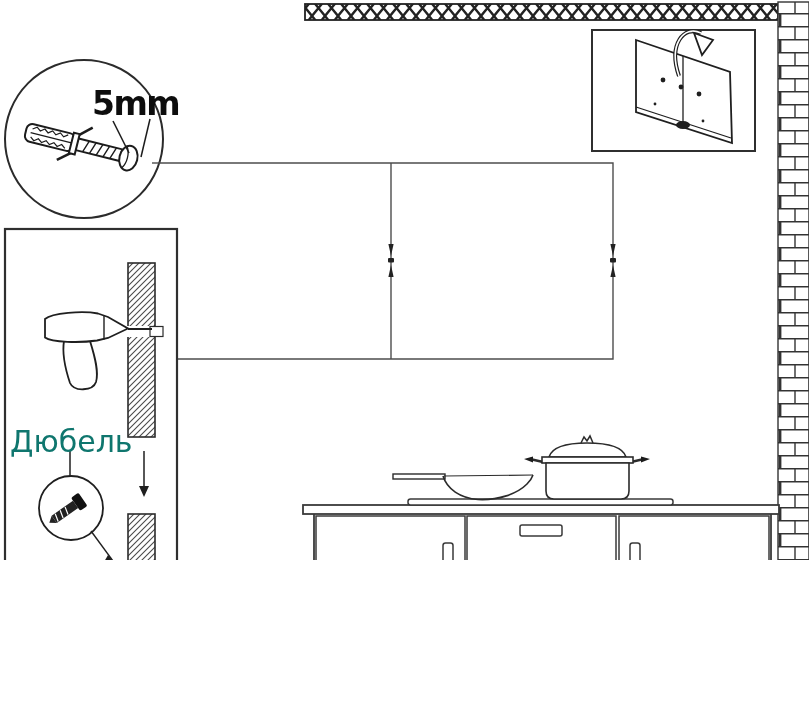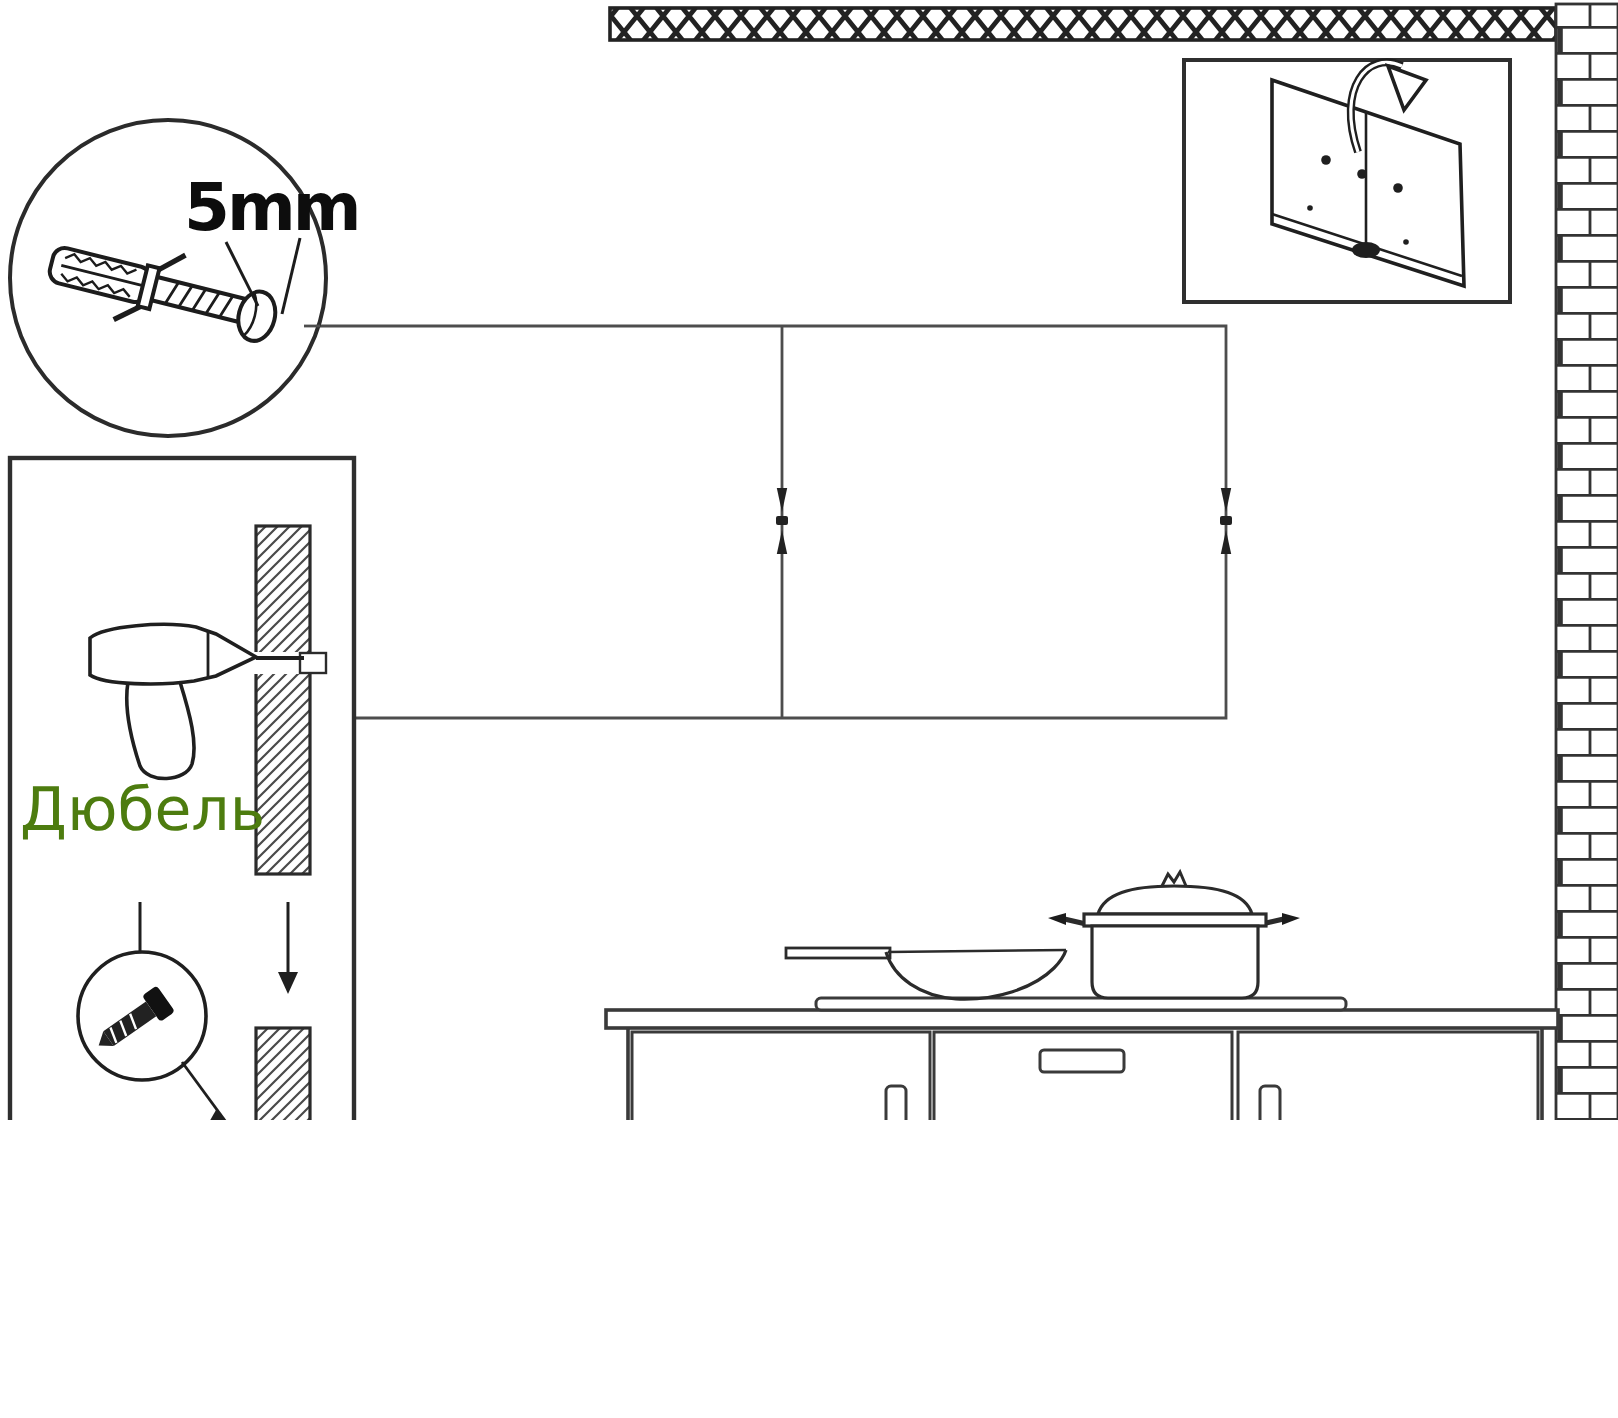--- a/index.html
+++ b/index.html
@@ -10,22 +10,22 @@
     overflow:hidden;
     font-family:"DejaVu Sans", sans-serif;
   }
   .stage svg{position:absolute;left:0;top:0;}
   .lbl{position:absolute;color:#111;white-space:nowrap;user-select:none;}
   .lbl-5mm{
     left:92px;top:84px;
     font-size:33px;font-weight:700;letter-spacing:-1.5px;color:#0d0d0d;
   }
   .lbl-dowel{
-    left:10px;top:388px;
-    font-size:30px;font-weight:400;color:#4d7c0f;
+    left:10px;top:424px;
+    font-size:30px;font-weight:400;color:#0f766e;
   }
 </style>
 </head>
 <body>
 
 <div class="stage">
 
 <svg width="809" height="709" viewBox="0 0 809 709">
   <defs>
     <pattern id="hatch" patternUnits="userSpaceOnUse" width="6" height="6">

